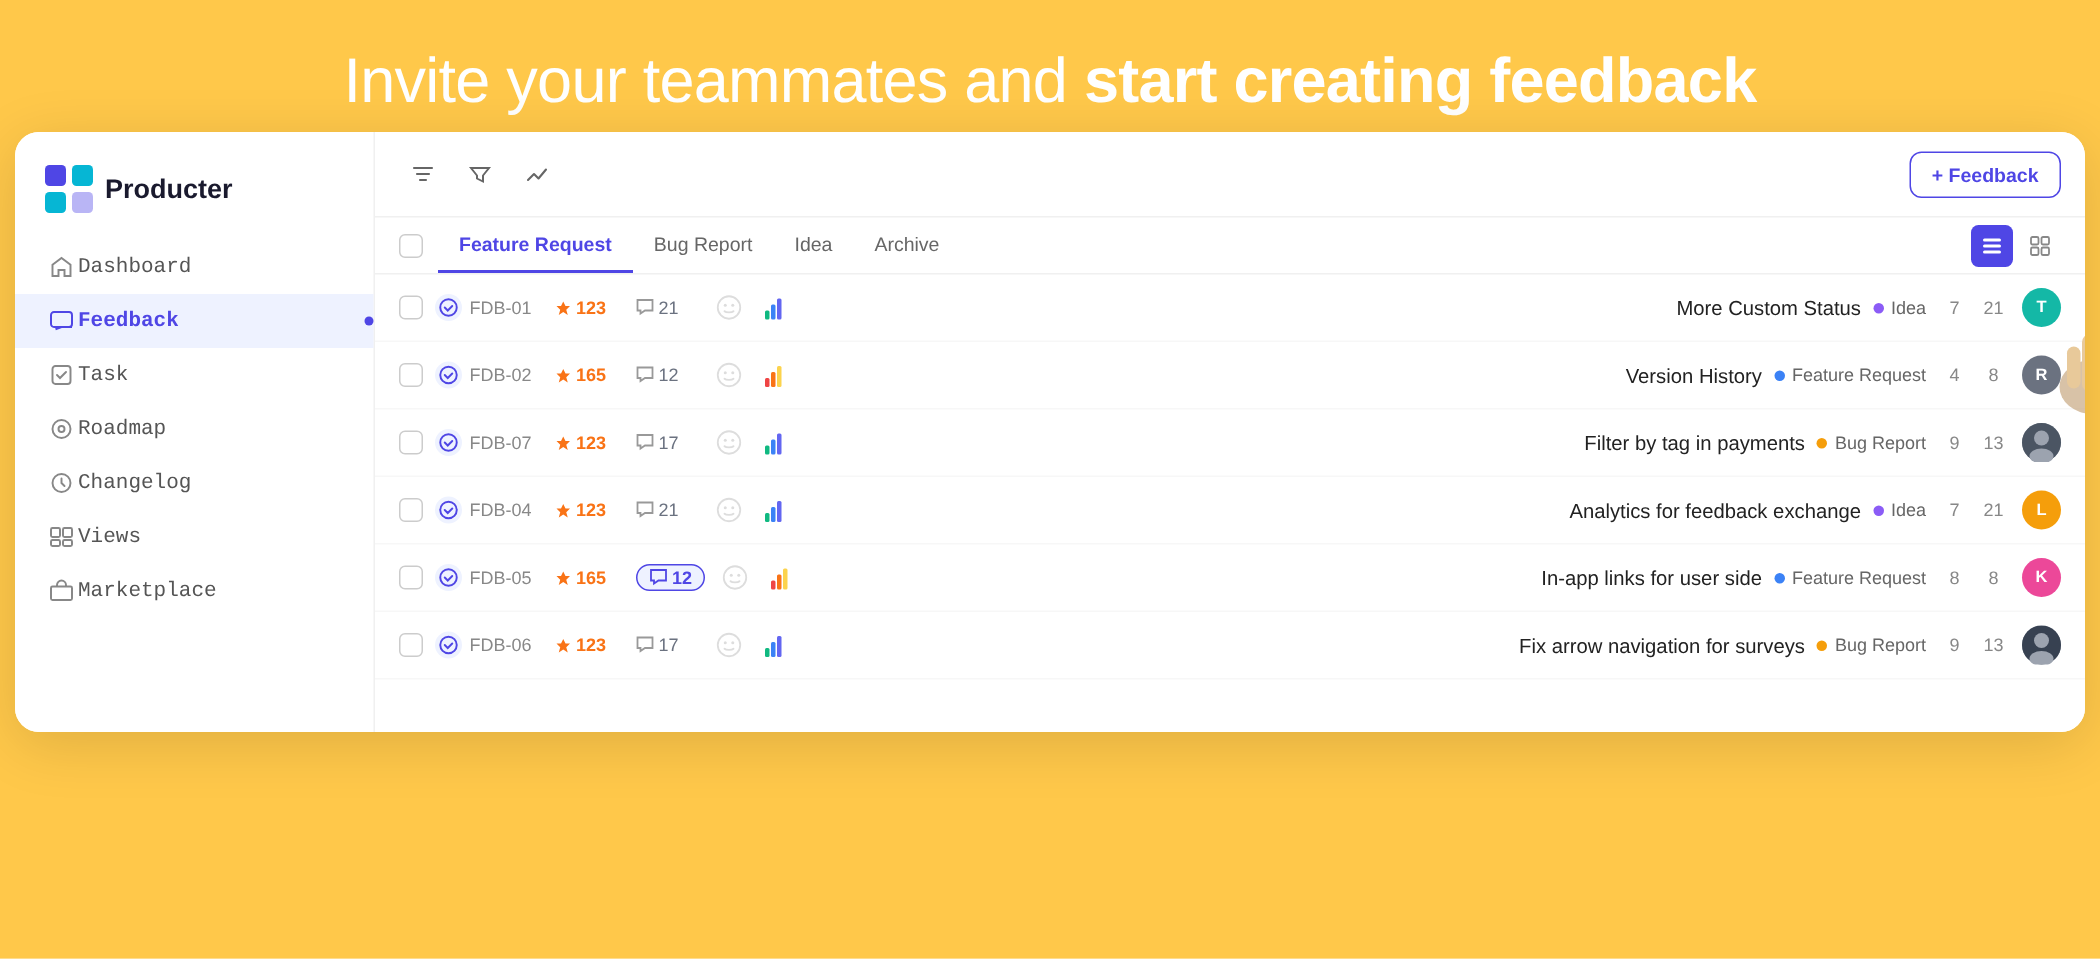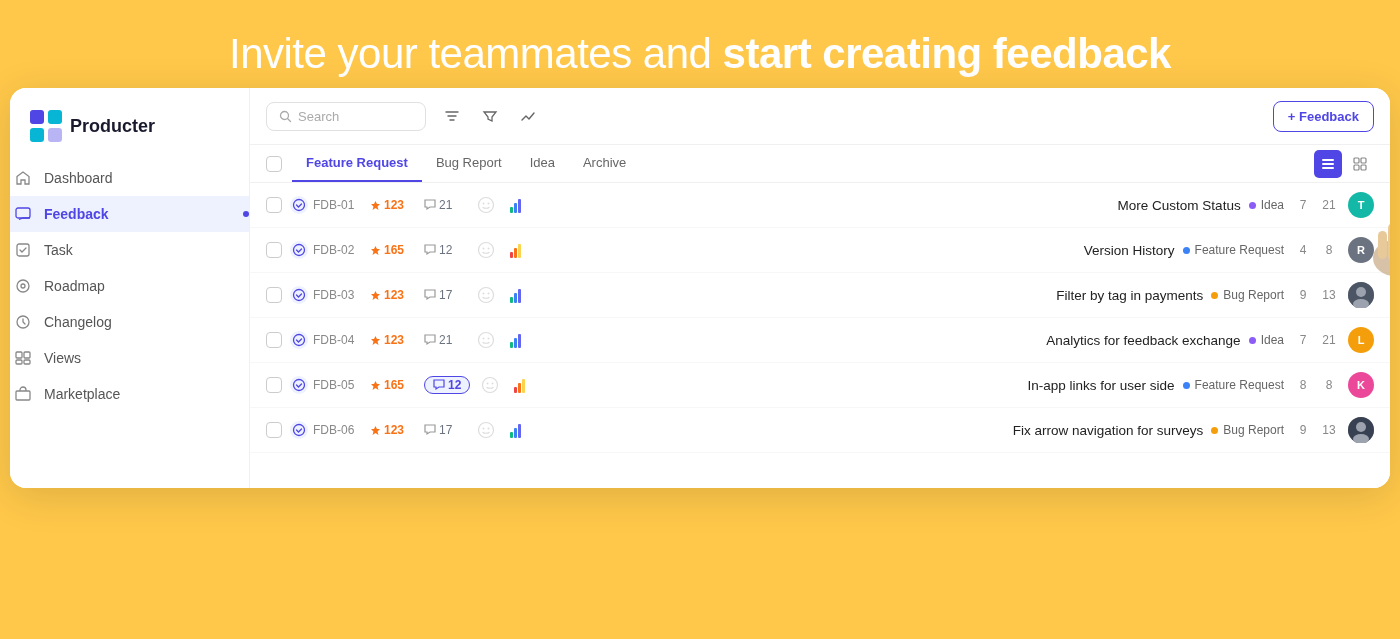--- a/index.html
+++ b/index.html
@@ -68,28 +68,29 @@
     }
     .logo-text {
       font-size: 18px;
       font-weight: 700;
       color: #1a1a2e;
     }
 
     .nav-item {
       display: flex;
       align-items: center;
-      gap: 12px;
-      padding: 9px 4px;
+      gap: 2px;
+      padding: 9px 22px;
       cursor: pointer;
       font-size: 14px;
       color: #555;
       border-radius: 0;
       position: relative;
       transition: background 0.15s;
+      font-family: Liberation Mono, monospace;
     }
     .nav-item.active {
       background: #EEF2FF;
       color: #4F46E5;
       font-weight: 600;
     }
     .nav-item.active::after {
       content: '';
       position: absolute;
       right: 0;
@@ -429,27 +430,20 @@
               <path d="M5 5V4a3 3 0 016 0v1" stroke="#888" stroke-width="1.3"></path>
             </svg>
         </span>
         <span>Marketplace</span>
       </div>
     </div>
 
     <div class="main-content">
 
       <div class="toolbar">
-        <div class="search-box">
-          <svg width="13" height="13" viewBox="0 0 13 13" fill="none">
-              <circle cx="5.5" cy="5.5" r="4" stroke="#aaa" stroke-width="1.3"></circle>
-              <path d="M8.5 8.5L11.5 11.5" stroke="#aaa" stroke-width="1.3" stroke-linecap="round"></path>
-            </svg>
-          <span style="color:#aaa;font-size:13px;">Search</span>
-        </div>
         <div class="toolbar-icons">
           <div class="toolbar-icon-btn">
             <svg width="16" height="16" viewBox="0 0 16 16" fill="none">
                 <path d="M2 4h12M4 8h8M6 12h4" stroke="#666" stroke-width="1.4" stroke-linecap="round"></path>
               </svg>
           </div>
           <div class="toolbar-icon-btn">
             <svg width="16" height="16" viewBox="0 0 16 16" fill="none">
                 <path d="M2 4h12l-4 5v4l-4-2V9L2 4z" stroke="#666" stroke-width="1.3" fill="none"></path>
               </svg>
@@ -580,21 +574,21 @@
   </div>
           <div class="table-row">
     <div class="row-check"></div>
     <div class="row-id-badge">
       <div class="status-circle" style="background:#EEF2FF;">
         <svg width="14" height="14" viewBox="0 0 14 14" fill="none">
                   <circle cx="7" cy="7" r="5.5" stroke="#4F46E5" stroke-width="1.3"></circle>
                   <path d="M4.5 7l2 2 3-3" stroke="#4F46E5" stroke-width="1.3" stroke-linecap="round"></path>
                 </svg>
       </div>
-      <span class="row-id-text">FDB-03</span>
+      <span class="row-id-text">FDB-07</span>
     </div>
     <div class="vote-block">
       <svg width="11" height="11" viewBox="0 0 11 11" fill="none">
                 <path d="M5.5 1L7 4H10L7.5 6.5L8.5 10L5.5 8L2.5 10L3.5 6.5L1 4H4L5.5 1Z" fill="#F97316"></path>
               </svg>
       123
     </div>
     <div class="comment-block"><svg width="12" height="12" viewBox="0 0 12 12" fill="none">
                 <path d="M1 1h10v7H6l-3 2V8H1V1z" stroke="#999" stroke-width="1.2"></path>
               </svg>17</div>

